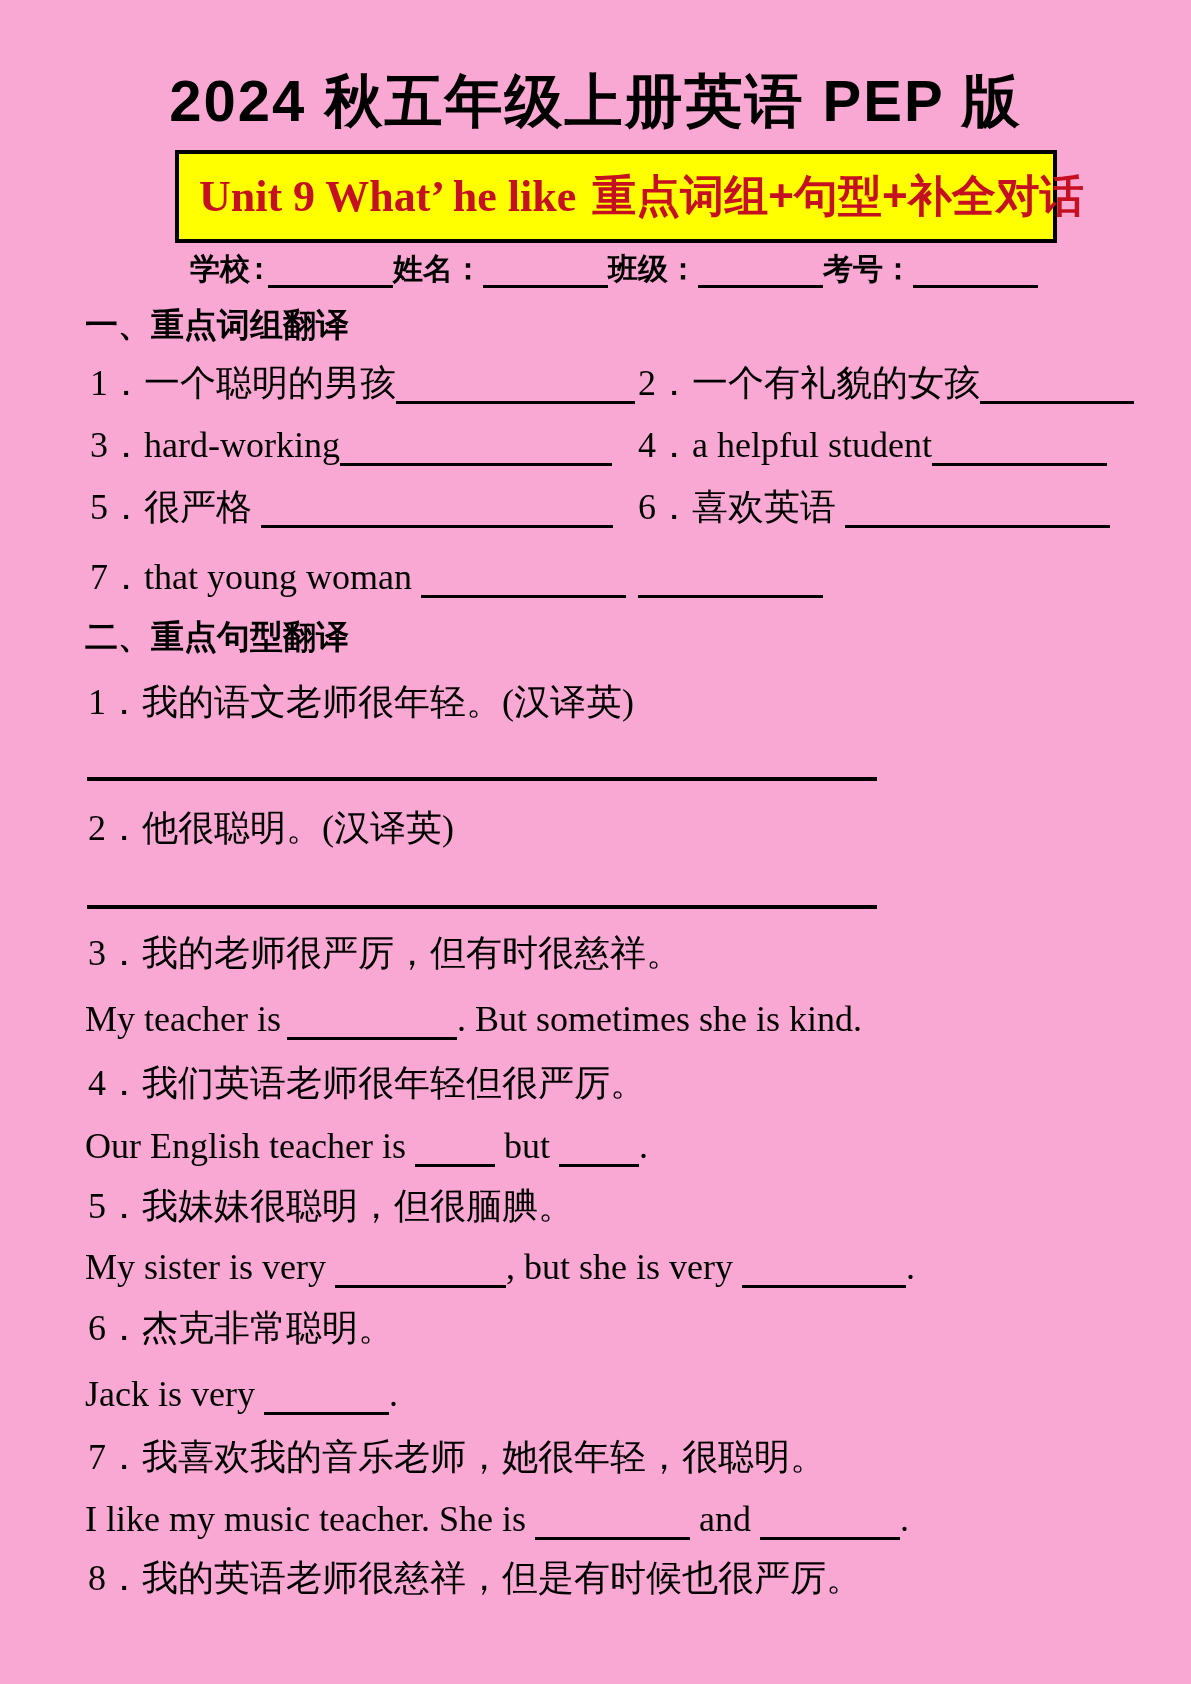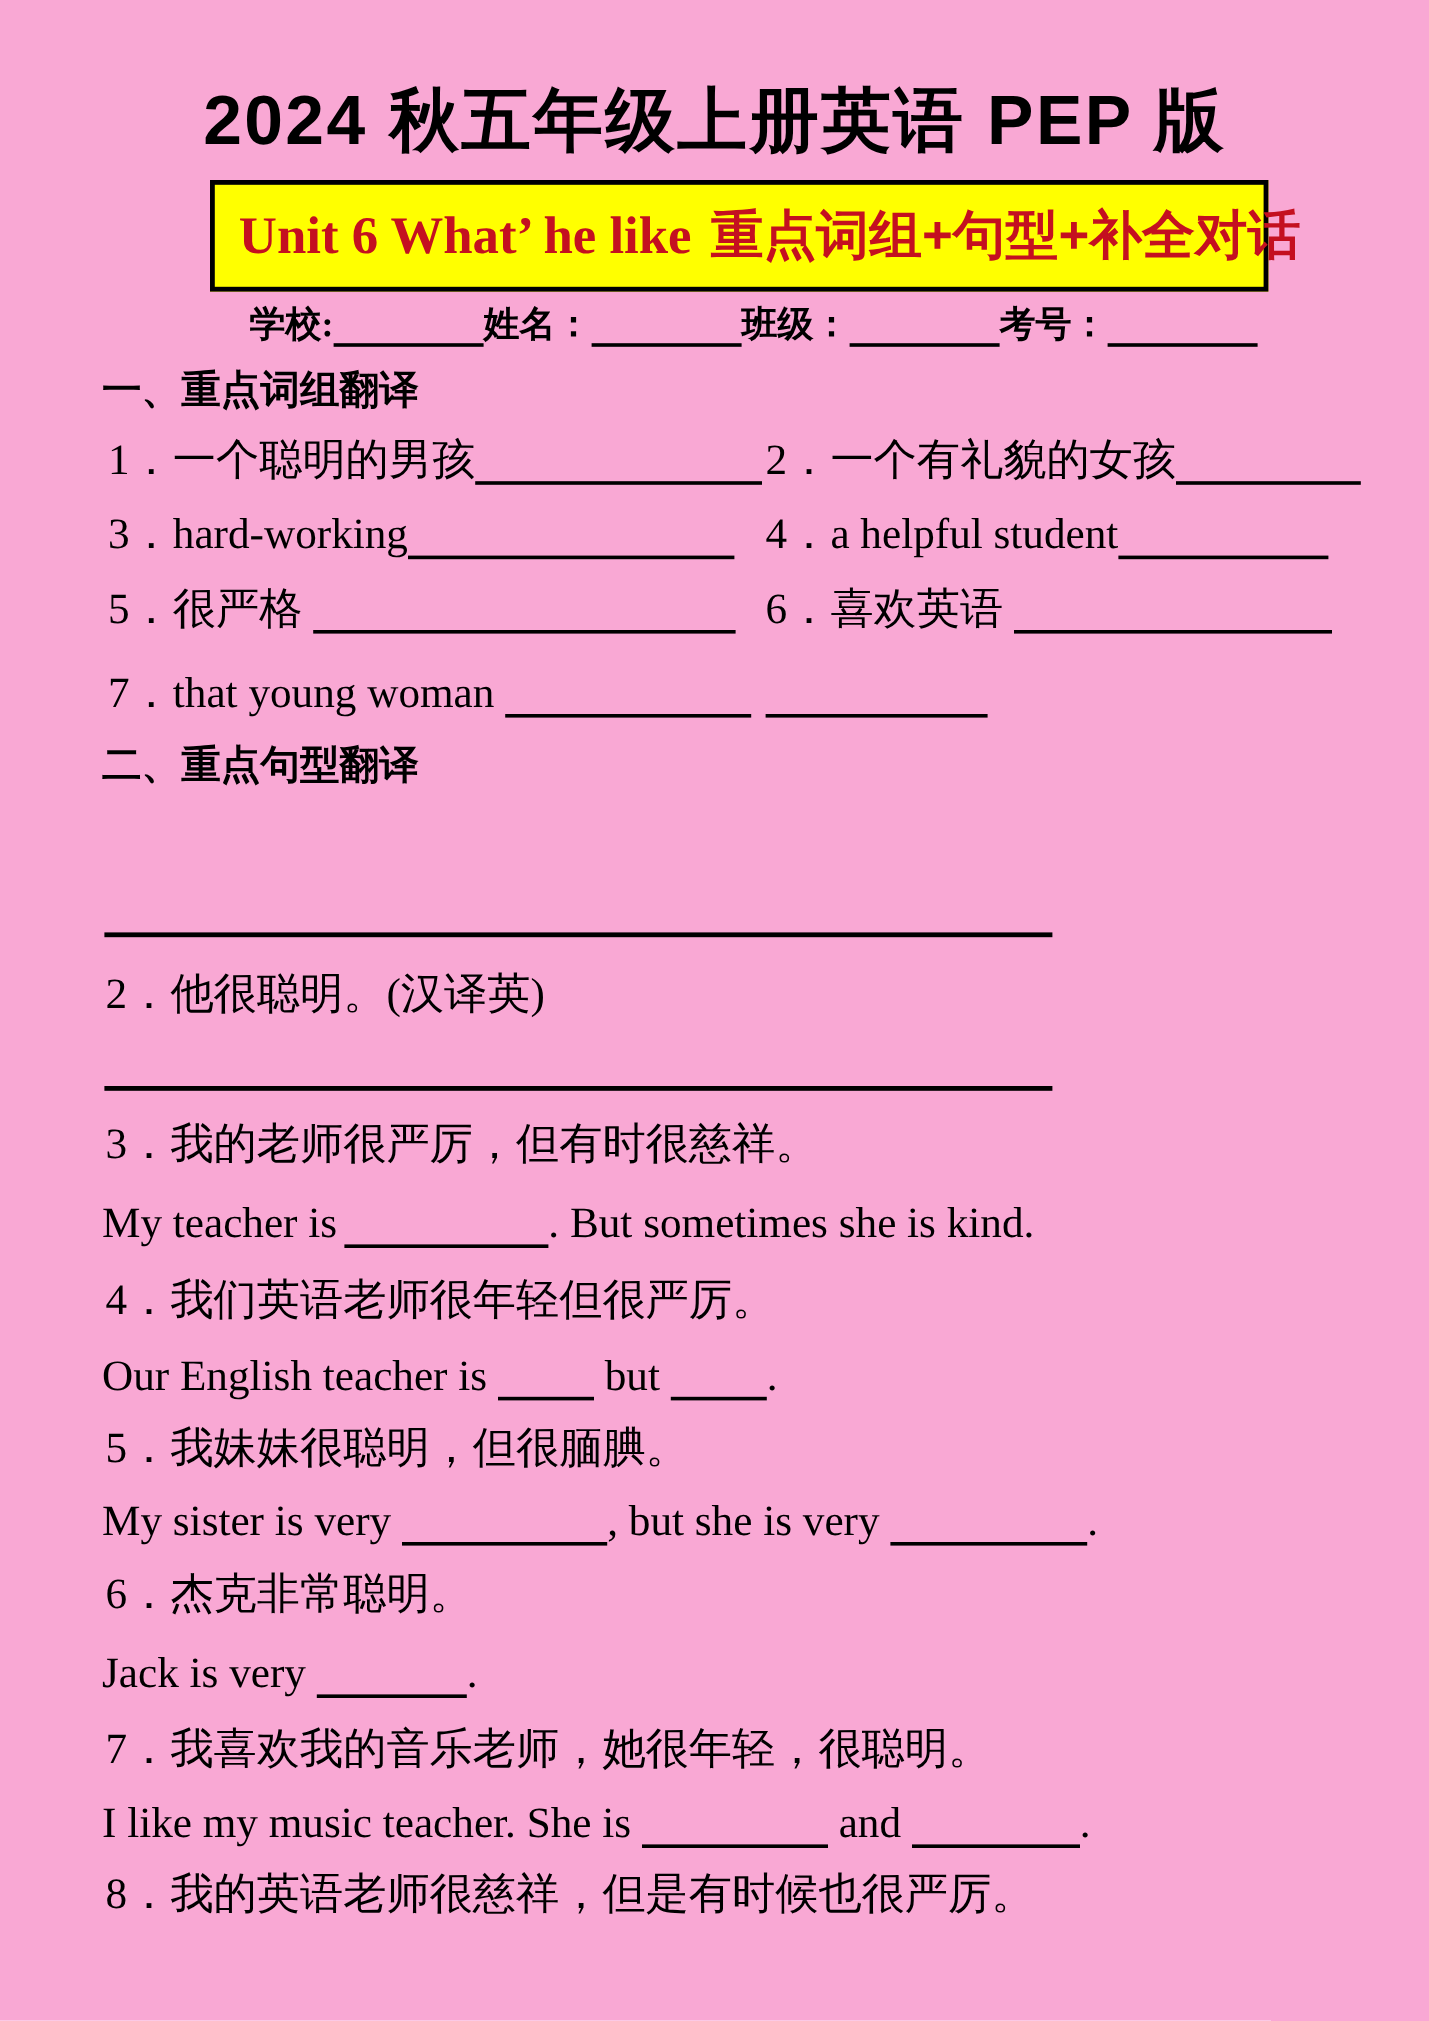--- a/index.html
+++ b/index.html
@@ -10,62 +10,63 @@
          font-family:"Liberation Sans","DejaVu Sans",sans-serif;font-weight:800;
          font-size:58px;line-height:66px;letter-spacing:2px;}
   .banner{position:absolute;left:175px;top:150px;width:882px;height:93px;box-sizing:border-box;
           background:var(--yellow);border:4px solid #000;display:flex;align-items:center;
           justify-content:space-between;padding:0 20px;white-space:nowrap;}
   .banner-en{font-family:"Liberation Serif","DejaVu Serif",serif;font-weight:bold;
              font-size:44px;color:var(--red);}
   .banner-cn{font-family:"Liberation Sans","DejaVu Sans",sans-serif;font-weight:bold;
              font-size:44px;color:var(--red);margin-left:16px;}
   .student{position:absolute;top:250px;left:190px;white-space:nowrap;
-           font-family:Liberation Serif, serif;font-weight:bold;
-           font-size:30px;line-height:42px;margin-left:18px;}
+           font-family:Liberation Mono, monospace;font-weight:bold;
+           font-size:30px;line-height:42px;}
   .h{position:absolute;left:85px;font-family:"Liberation Sans","DejaVu Sans",sans-serif;
      font-weight:bold;font-size:33px;line-height:40px;white-space:nowrap;text-align:right;}
   .line{position:absolute;font-size:36px;line-height:40px;white-space:nowrap;}
   .blank{display:inline-block;height:30px;border-bottom:3px solid #000;vertical-align:-9px;}
   .sb{width:125px;}
   .b1{width:239px;} .b2{width:154px;} .b3{width:272px;} .b4{width:175px;}
   .b5{width:352px;} .b6{width:265px;} .b7{width:205px;} .b8{width:185px;}
   .e3{width:170px;margin-left:6px;} .e4{width:80px;} .e5a{width:171px;} .e5b{width:164px;}
   .e6{width:125px;} .e7a{width:155px;} .e7b{width:140px;}
   .answer-line{position:absolute;left:87px;width:790px;height:0;border-bottom:4px solid #000;}
 </style>
 </head>
 <body>
 
 <div class="page">
 
   <h1 class="title">2024 秋五年级上册英语 PEP 版</h1>
 
   <div class="banner">
-    <span class="banner-en">Unit 6 What’ he like</span>
+    <span class="banner-en">Unit 9 What’ he like</span>
     <span class="banner-cn">重点词组+句型+补全对话</span>
   </div>
 
   <div class="student">
     <span>学校:</span><span class="blank sb"></span><span>姓名：</span><span class="blank sb"></span><span>班级：</span><span class="blank sb"></span><span>考号：</span><span class="blank sb"></span>
   </div>
 
   <div class="h" style="top:305px">一、重点词组翻译</div>
 
   <div class="line" style="top:363px;left:90px"><span>1．一个聪明的男孩</span><span class="blank b1"></span></div>
   <div class="line" style="top:363px;left:638px"><span>2．一个有礼貌的女孩</span><span class="blank b2"></span></div>
   <div class="line" style="top:425px;left:90px"><span>3．hard-working</span><span class="blank b3"></span></div>
   <div class="line" style="top:425px;left:638px"><span>4．a helpful student</span><span class="blank b4"></span></div>
   <div class="line" style="top:487px;left:90px"><span>5．很严格 </span><span class="blank b5"></span></div>
   <div class="line" style="top:487px;left:638px"><span>6．喜欢英语 </span><span class="blank b6"></span></div>
   <div class="line" style="top:557px;left:90px"><span>7．that young woman </span><span class="blank b7"></span></div>
   <div class="line" style="top:557px;left:638px"><span class="blank b8"></span></div>
 
   <div class="h" style="top:617px">二、重点句型翻译</div>
 
+  <div class="line" style="top:682px;left:88px">1．我的语文老师很年轻。(汉译英)</div>
   <div class="answer-line" style="top:777px"></div>
 
   <div class="line" style="top:808px;left:88px">2．他很聪明。(汉译英)</div>
   <div class="answer-line" style="top:905px"></div>
 
   <div class="line" style="top:933px;left:88px">3．我的老师很严厉，但有时很慈祥。</div>
   <div class="line" style="top:999px;left:85px"><span>My teacher is</span><span class="blank e3"></span><span>. But sometimes she is kind.</span></div>
 
   <div class="line" style="top:1063px;left:88px">4．我们英语老师很年轻但很严厉。</div>
   <div class="line" style="top:1126px;left:85px"><span>Our English teacher is </span><span class="blank e4"></span><span> but </span><span class="blank e4"></span><span>.</span></div>

